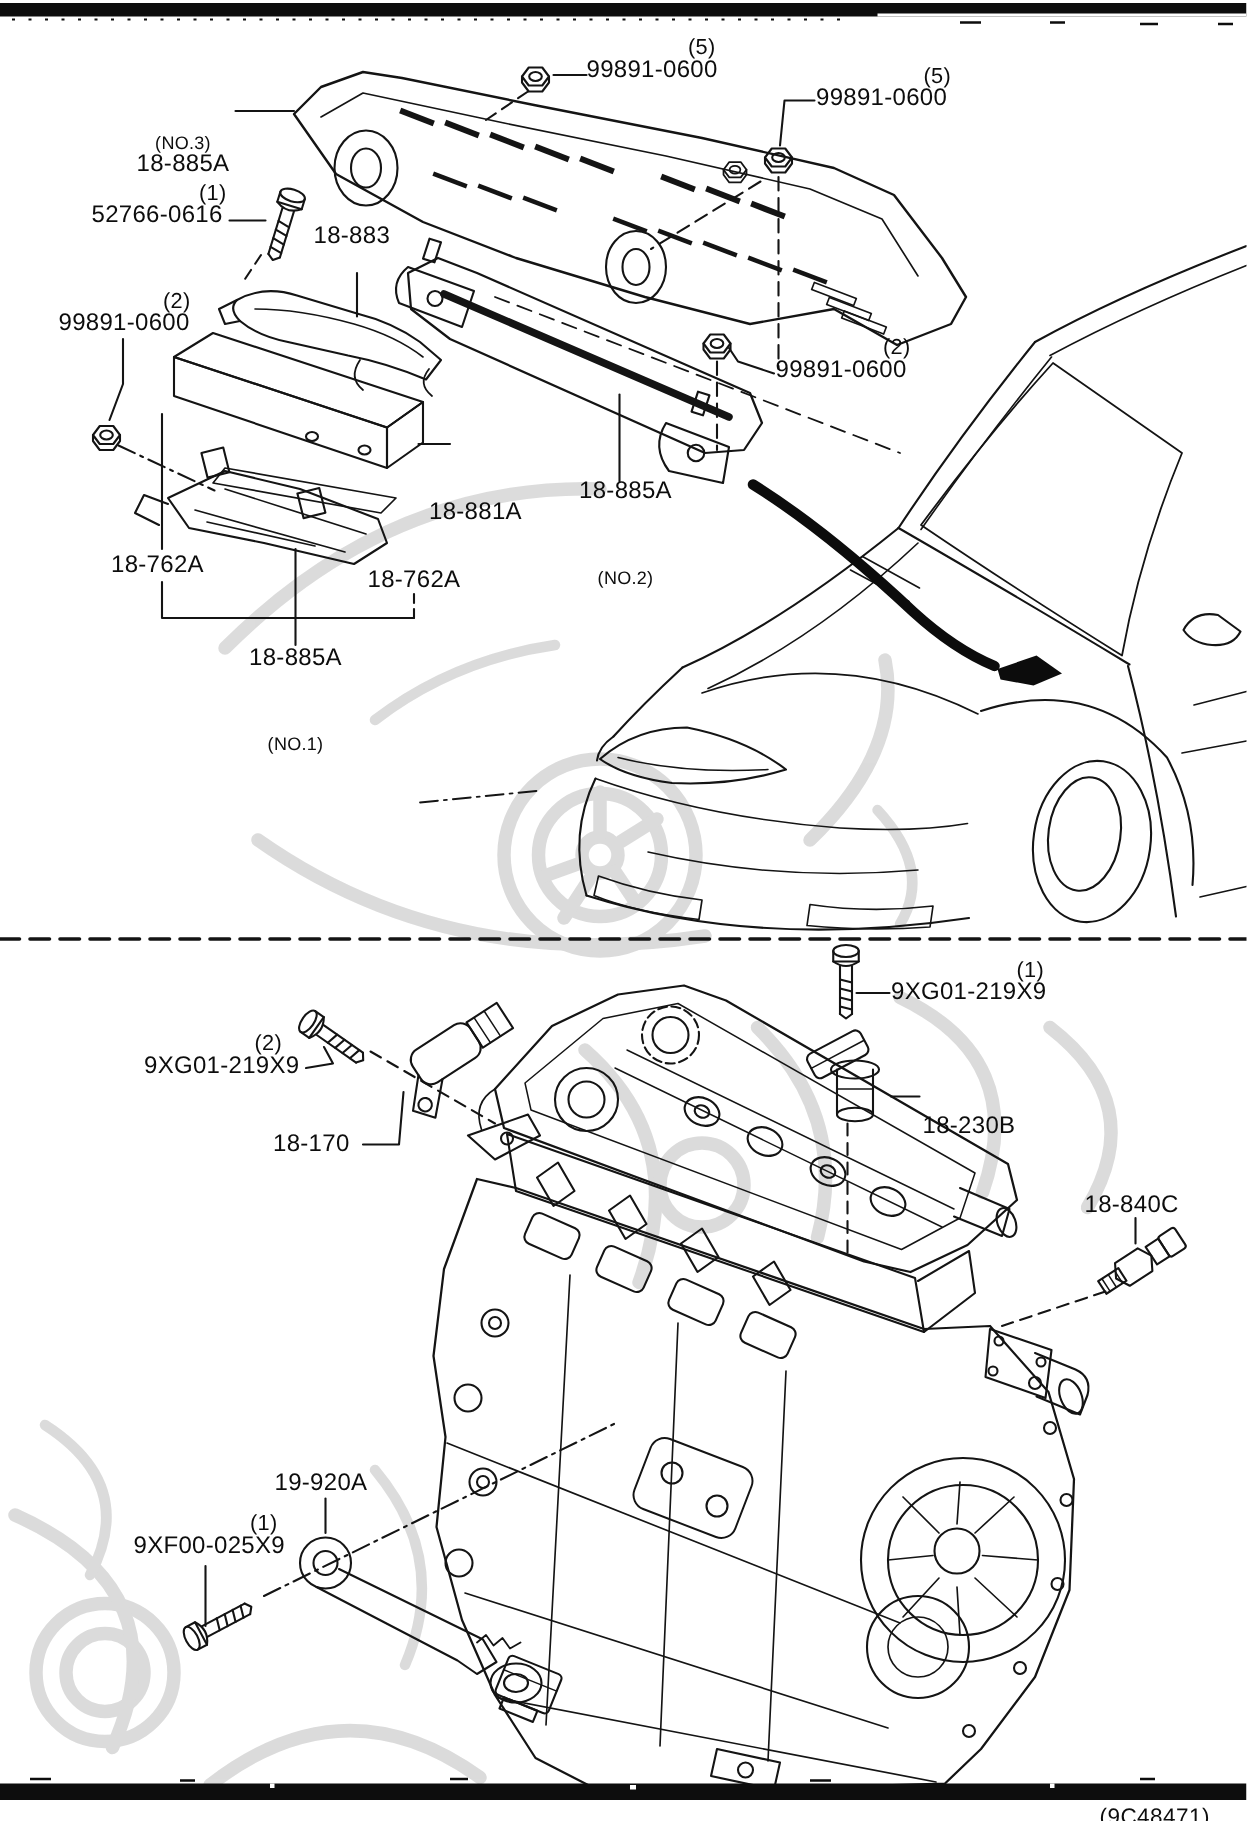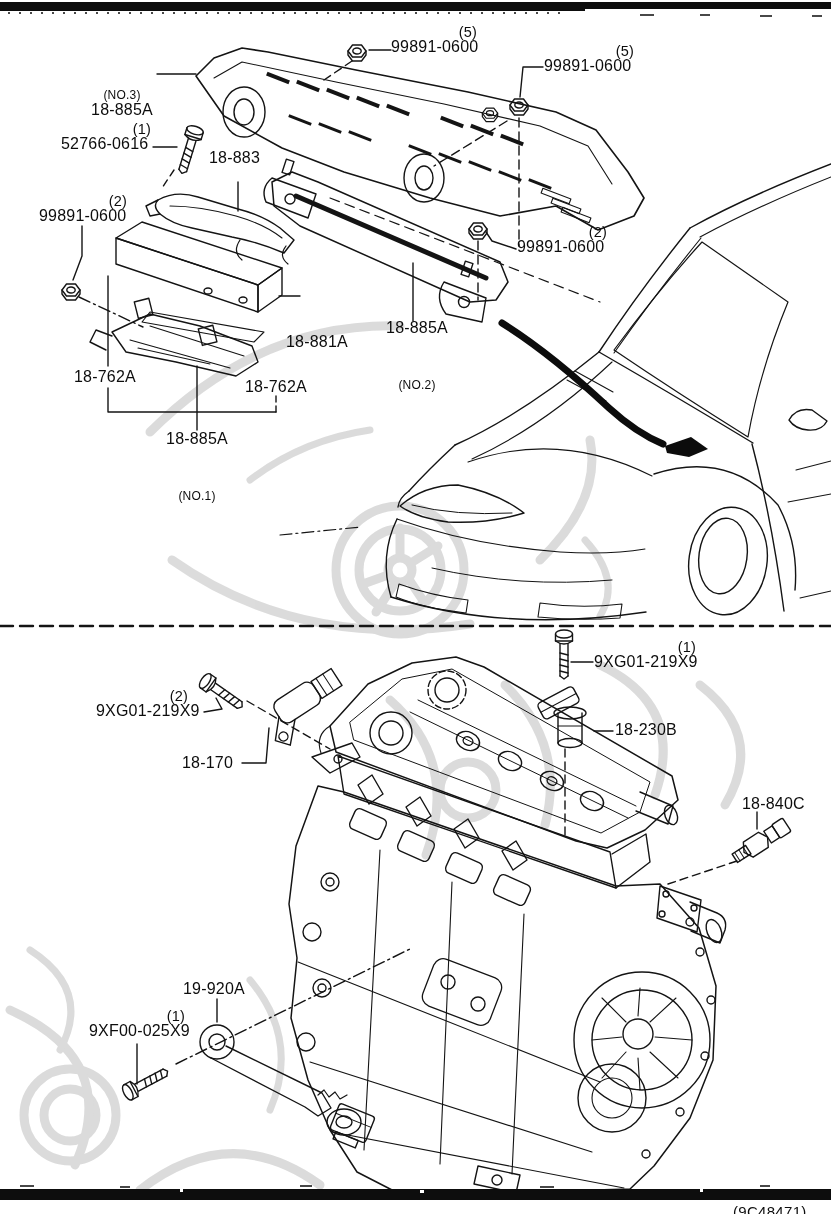--- a/index.html
+++ b/index.html
@@ -401,25 +401,25 @@
 
 <div class="lbl" style="left:96px;top:690px;width:108px;">
   <div class="qty r" style="padding-right:16px;">(2)</div>
   <div>9XG01-219X9</div>
 </div>
 
 <div class="lbl" style="left:182px;top:755px;">
   <div>18-170</div>
 </div>
 
-<div class="lbl" style="left:615px;top:722px;">
+<div class="lbl" style="left:615px;top:743px;">
   <div>18-230B</div>
 </div>
 
-<div class="lbl" style="left:742px;top:796px;">
+<div class="lbl" style="left:723px;top:796px;">
   <div>18-840C</div>
 </div>
 
 <div class="lbl" style="left:183px;top:981px;">
   <div>19-920A</div>
 </div>
 
 <div class="lbl" style="left:89px;top:1010px;width:104px;">
   <div class="qty r" style="padding-right:8px;">(1)</div>
   <div>9XF00-025X9</div>

